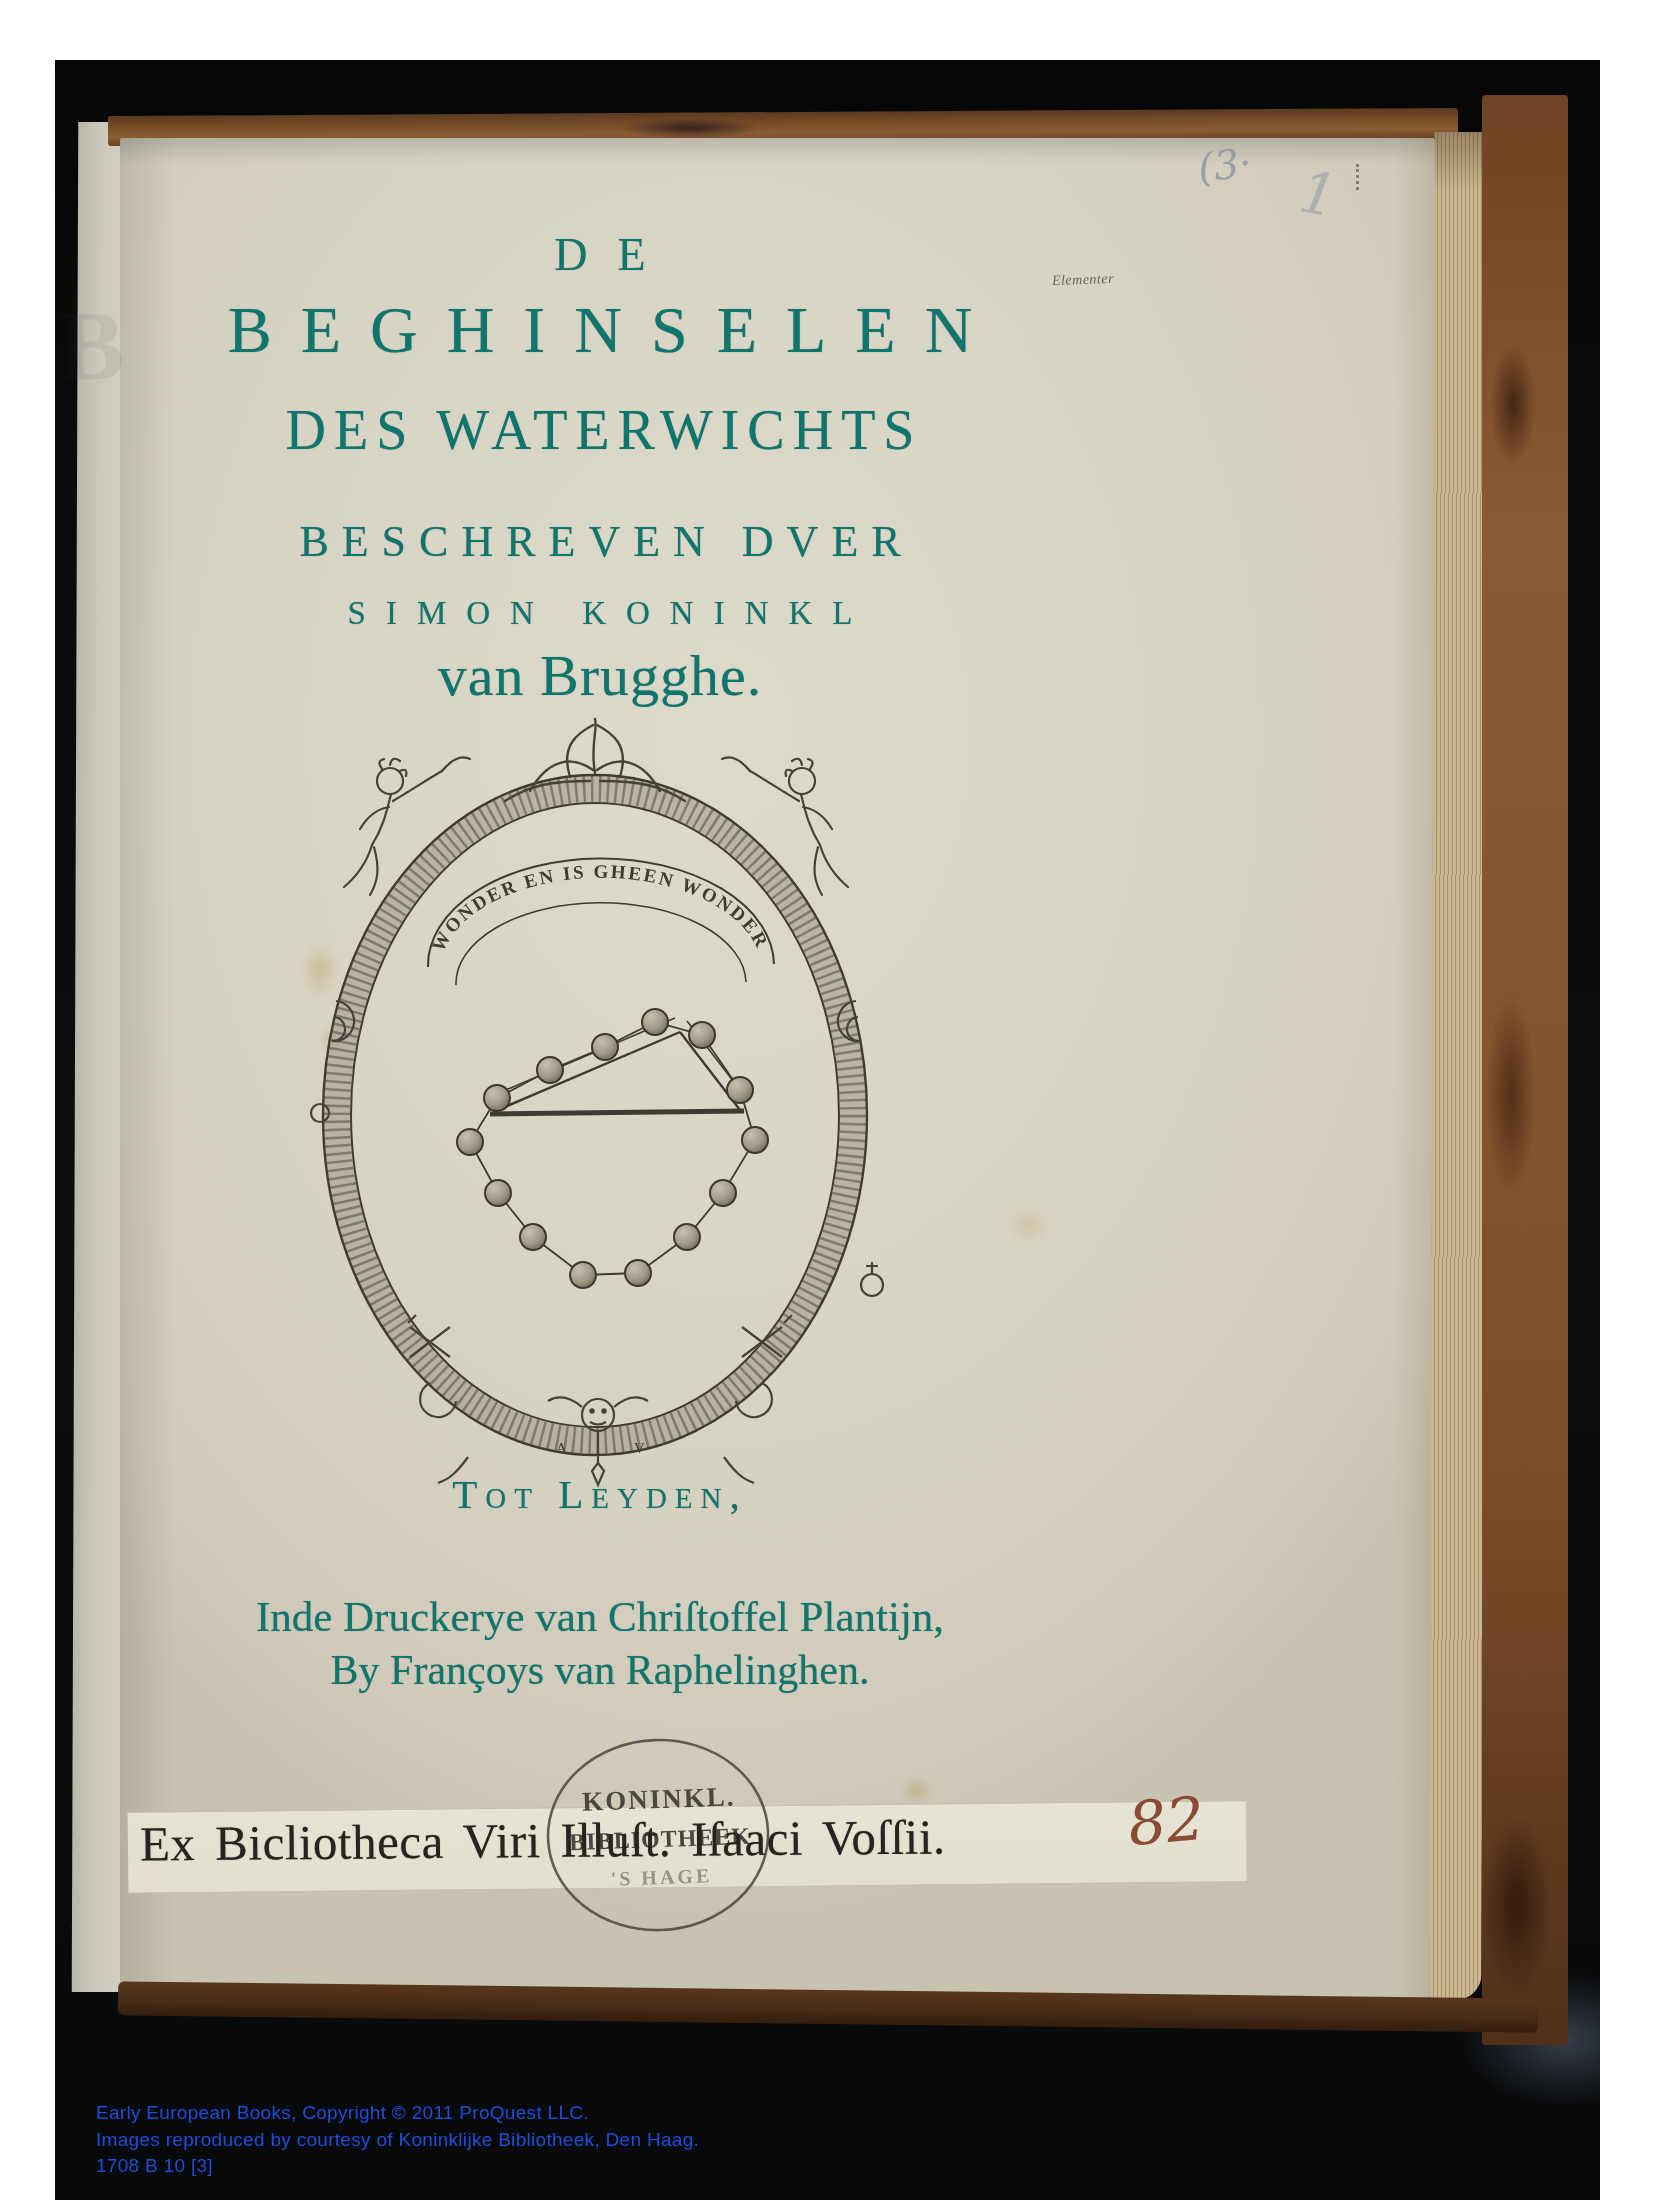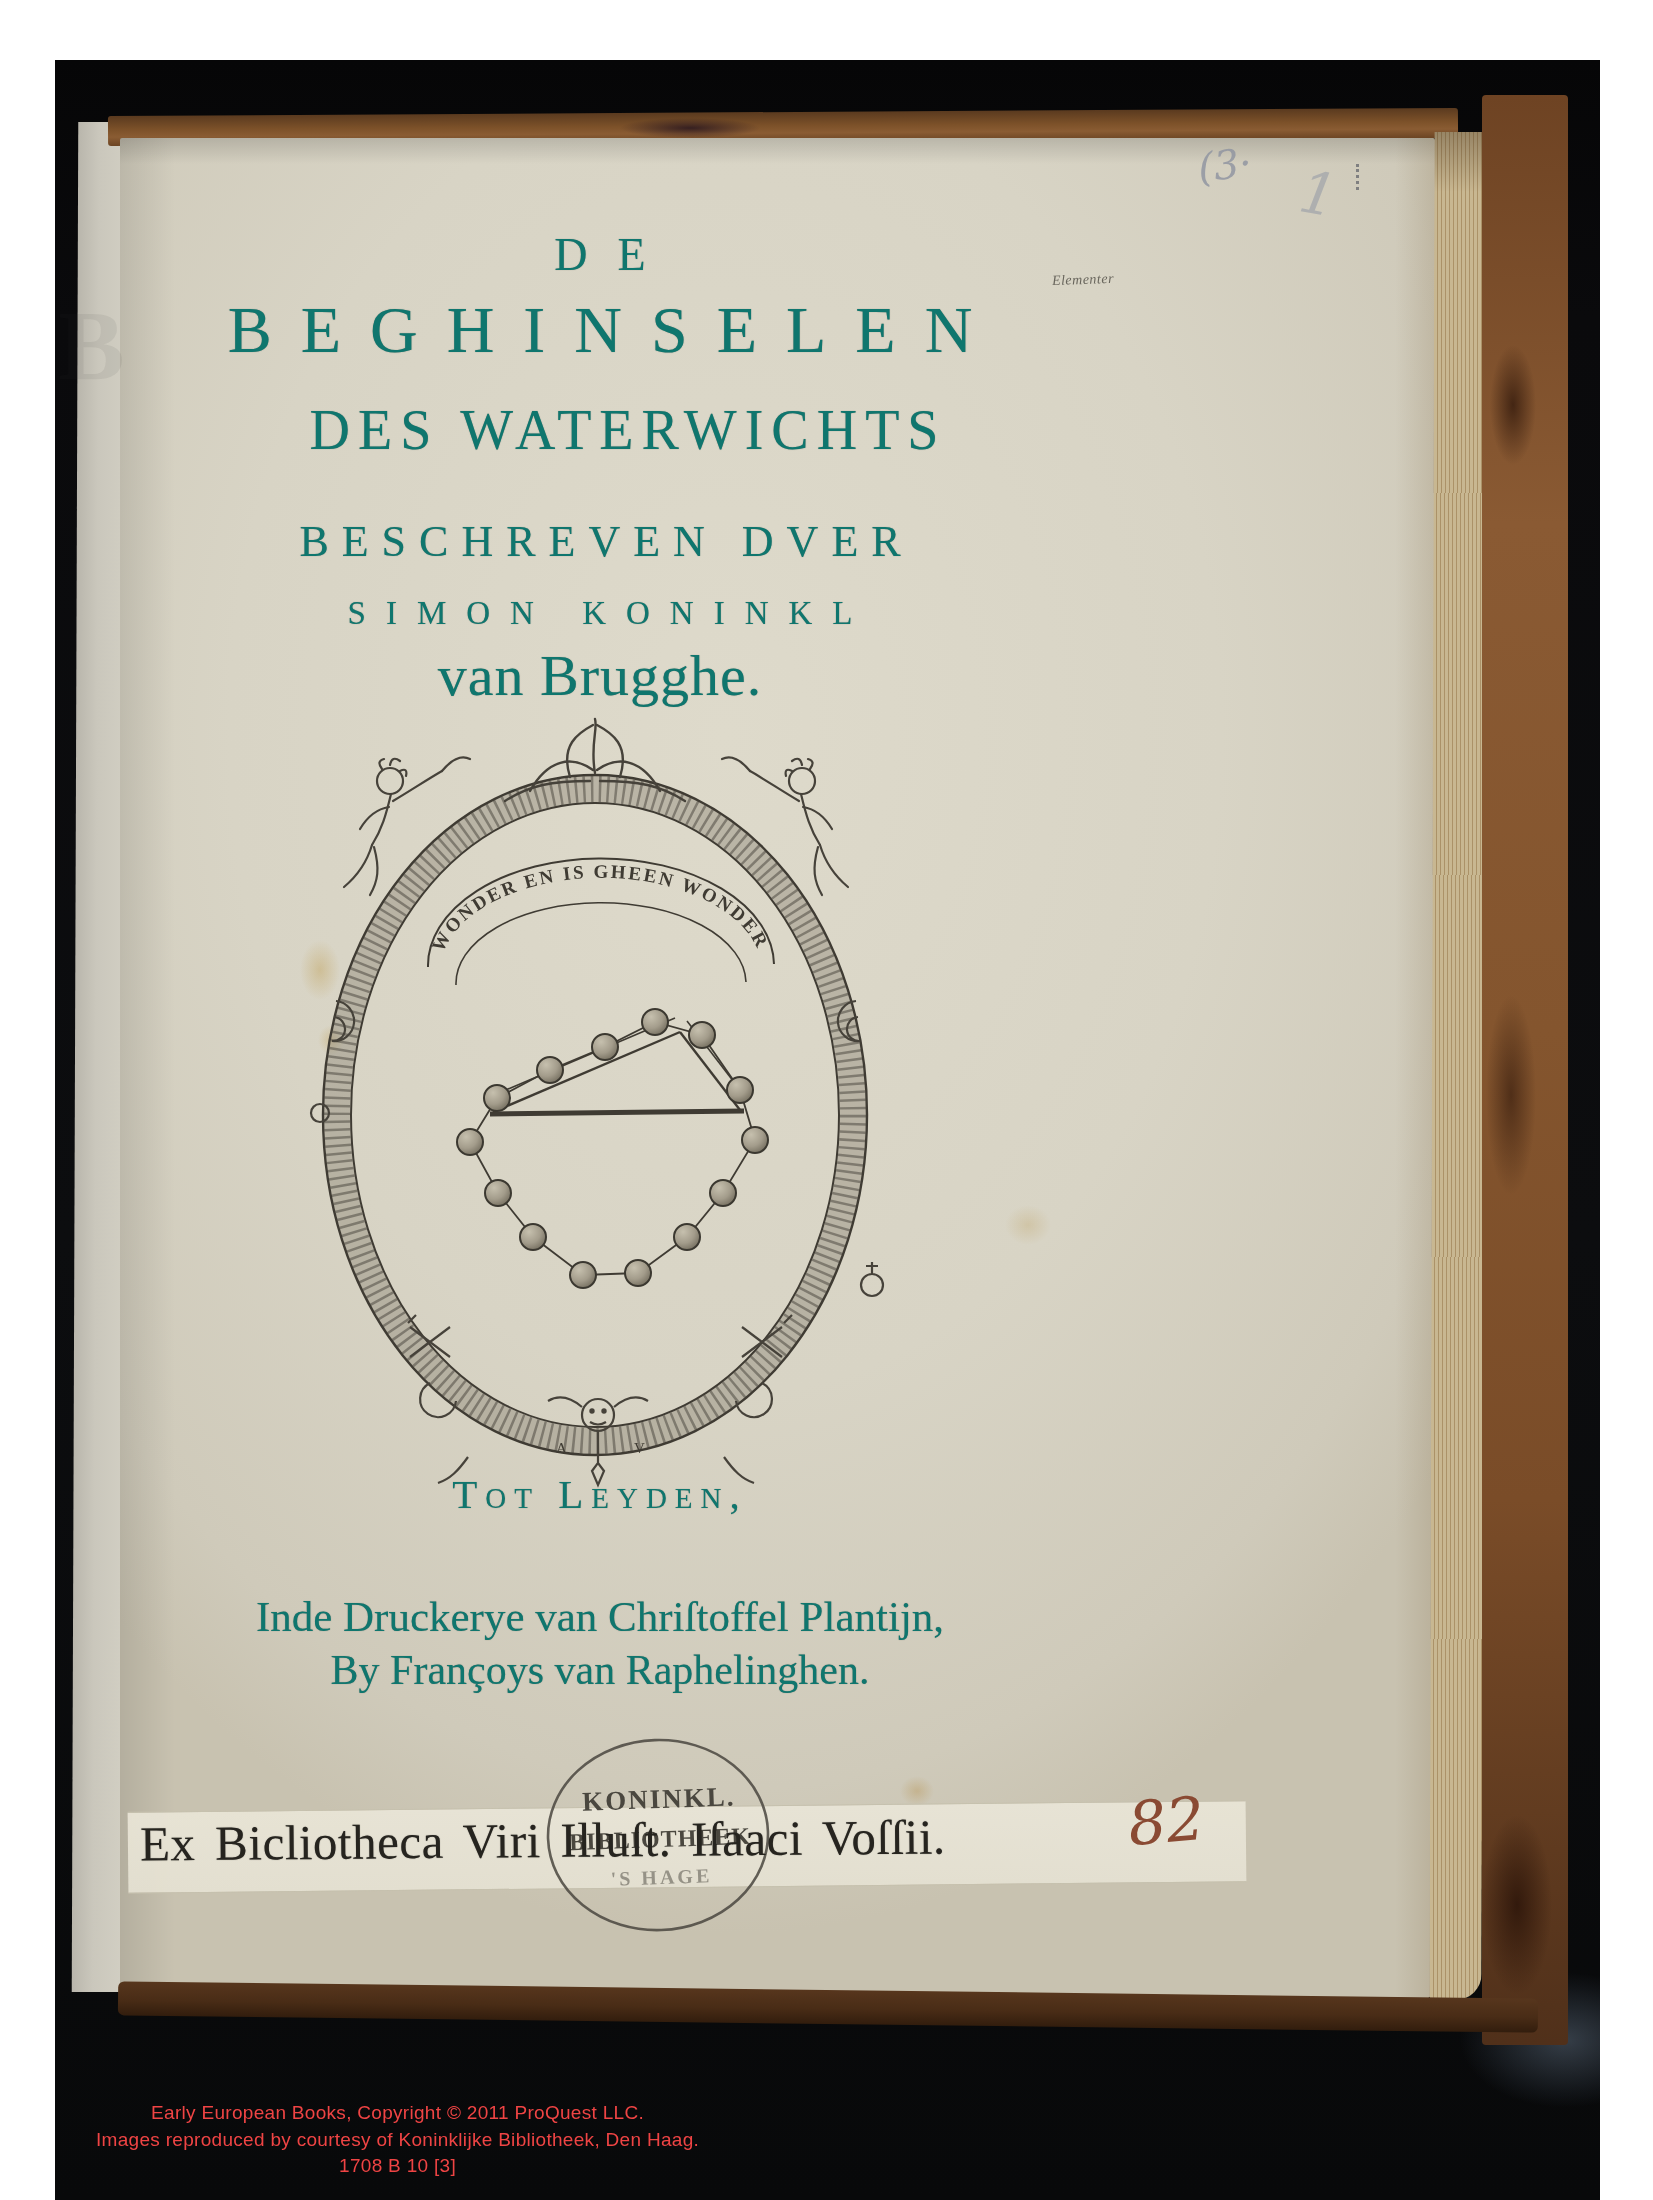--- a/index.html
+++ b/index.html
@@ -61,21 +61,21 @@
   .bottom-edge {
     position:absolute; left:118px; top:1990px; width:1420px; height:34px;
     background:linear-gradient(180deg, #57361d 0%, #492c16 55%, #321d0d 100%);
     transform:rotate(.7deg); border-radius:6px;
   }
   
   .ink { color:#0f766e; text-shadow:0 0 1px rgba(53,50,43,.45); }
   .t { position:absolute; left:120px; width:960px; text-align:center; white-space:nowrap; }
   .t-de          { top:228px; font-size:46px; letter-spacing:30px; text-indent:30px; }
   .t-main       { top:292px; font-size:66px; letter-spacing:29px; text-indent:29px; }
-  .t-sub         { top:398px; font-size:56px; letter-spacing:8px;  text-indent:8px;margin-left:24px; }
+  .t-sub         { top:398px; font-size:56px; letter-spacing:8px;  text-indent:8px; }
   .t-byline    { top:516px; font-size:44px; letter-spacing:13px; text-indent:13px; }
   .t-author   { top:595px; font-size:33px; letter-spacing:20px; text-indent:20px; }
   .t-author2 { top:642px; font-size:58px; letter-spacing:1px; }
   .gloss {
     position:absolute; left:1052px; top:272px; font-size:14px; font-style:italic;
     color:#55524a; letter-spacing:.5px; transform:rotate(-2deg); opacity:.85;
   }
   .imprint-place   { top:1470px; font-size:41px; font-variant:small-caps; letter-spacing:8px; }
   .imprint-l1        { top:1592px; font-size:43px; }
   .imprint-l2        { top:1646px; font-size:42px; }
@@ -113,22 +113,22 @@
   .pencil-3 { position:absolute; left:1198px; top:142px; font-size:40px; font-style:italic;
     color:#8e93a0; transform:rotate(-6deg); opacity:.8; font-family:"DejaVu Serif", serif; }
   .pencil-1 { position:absolute; left:1300px; top:160px; font-size:58px;
     color:#9298a5; transform:rotate(10deg); opacity:.55; font-family:"DejaVu Serif", serif; font-style:italic; }
   .pencil-dots { position:absolute; left:1356px; top:164px; width:3px; height:26px;
     border-left:3px dotted #5d6068; opacity:.7; }
   .ghost-b { position:absolute; left:58px; top:288px; font-size:100px; font-weight:bold;
     color:rgba(55,53,47,.08); }
   
   .footer { position:absolute; left:96px; top:2100px; z-index:7;
-    font-family:"Liberation Sans", sans-serif; color:#ef4444; font-size:19px;
-    line-height:26.5px; letter-spacing:.3px;text-align:center; }
+    font-family:"Liberation Sans", sans-serif; color:#1d4ed8; font-size:19px;
+    line-height:26.5px; letter-spacing:.3px; }
 </style>
 </head>
 <body>
 
 <div id="stage">
 
   <div class="photo"></div>
 
   <div class="prev-page-edge"></div>
   <div class="top-edge"></div>

